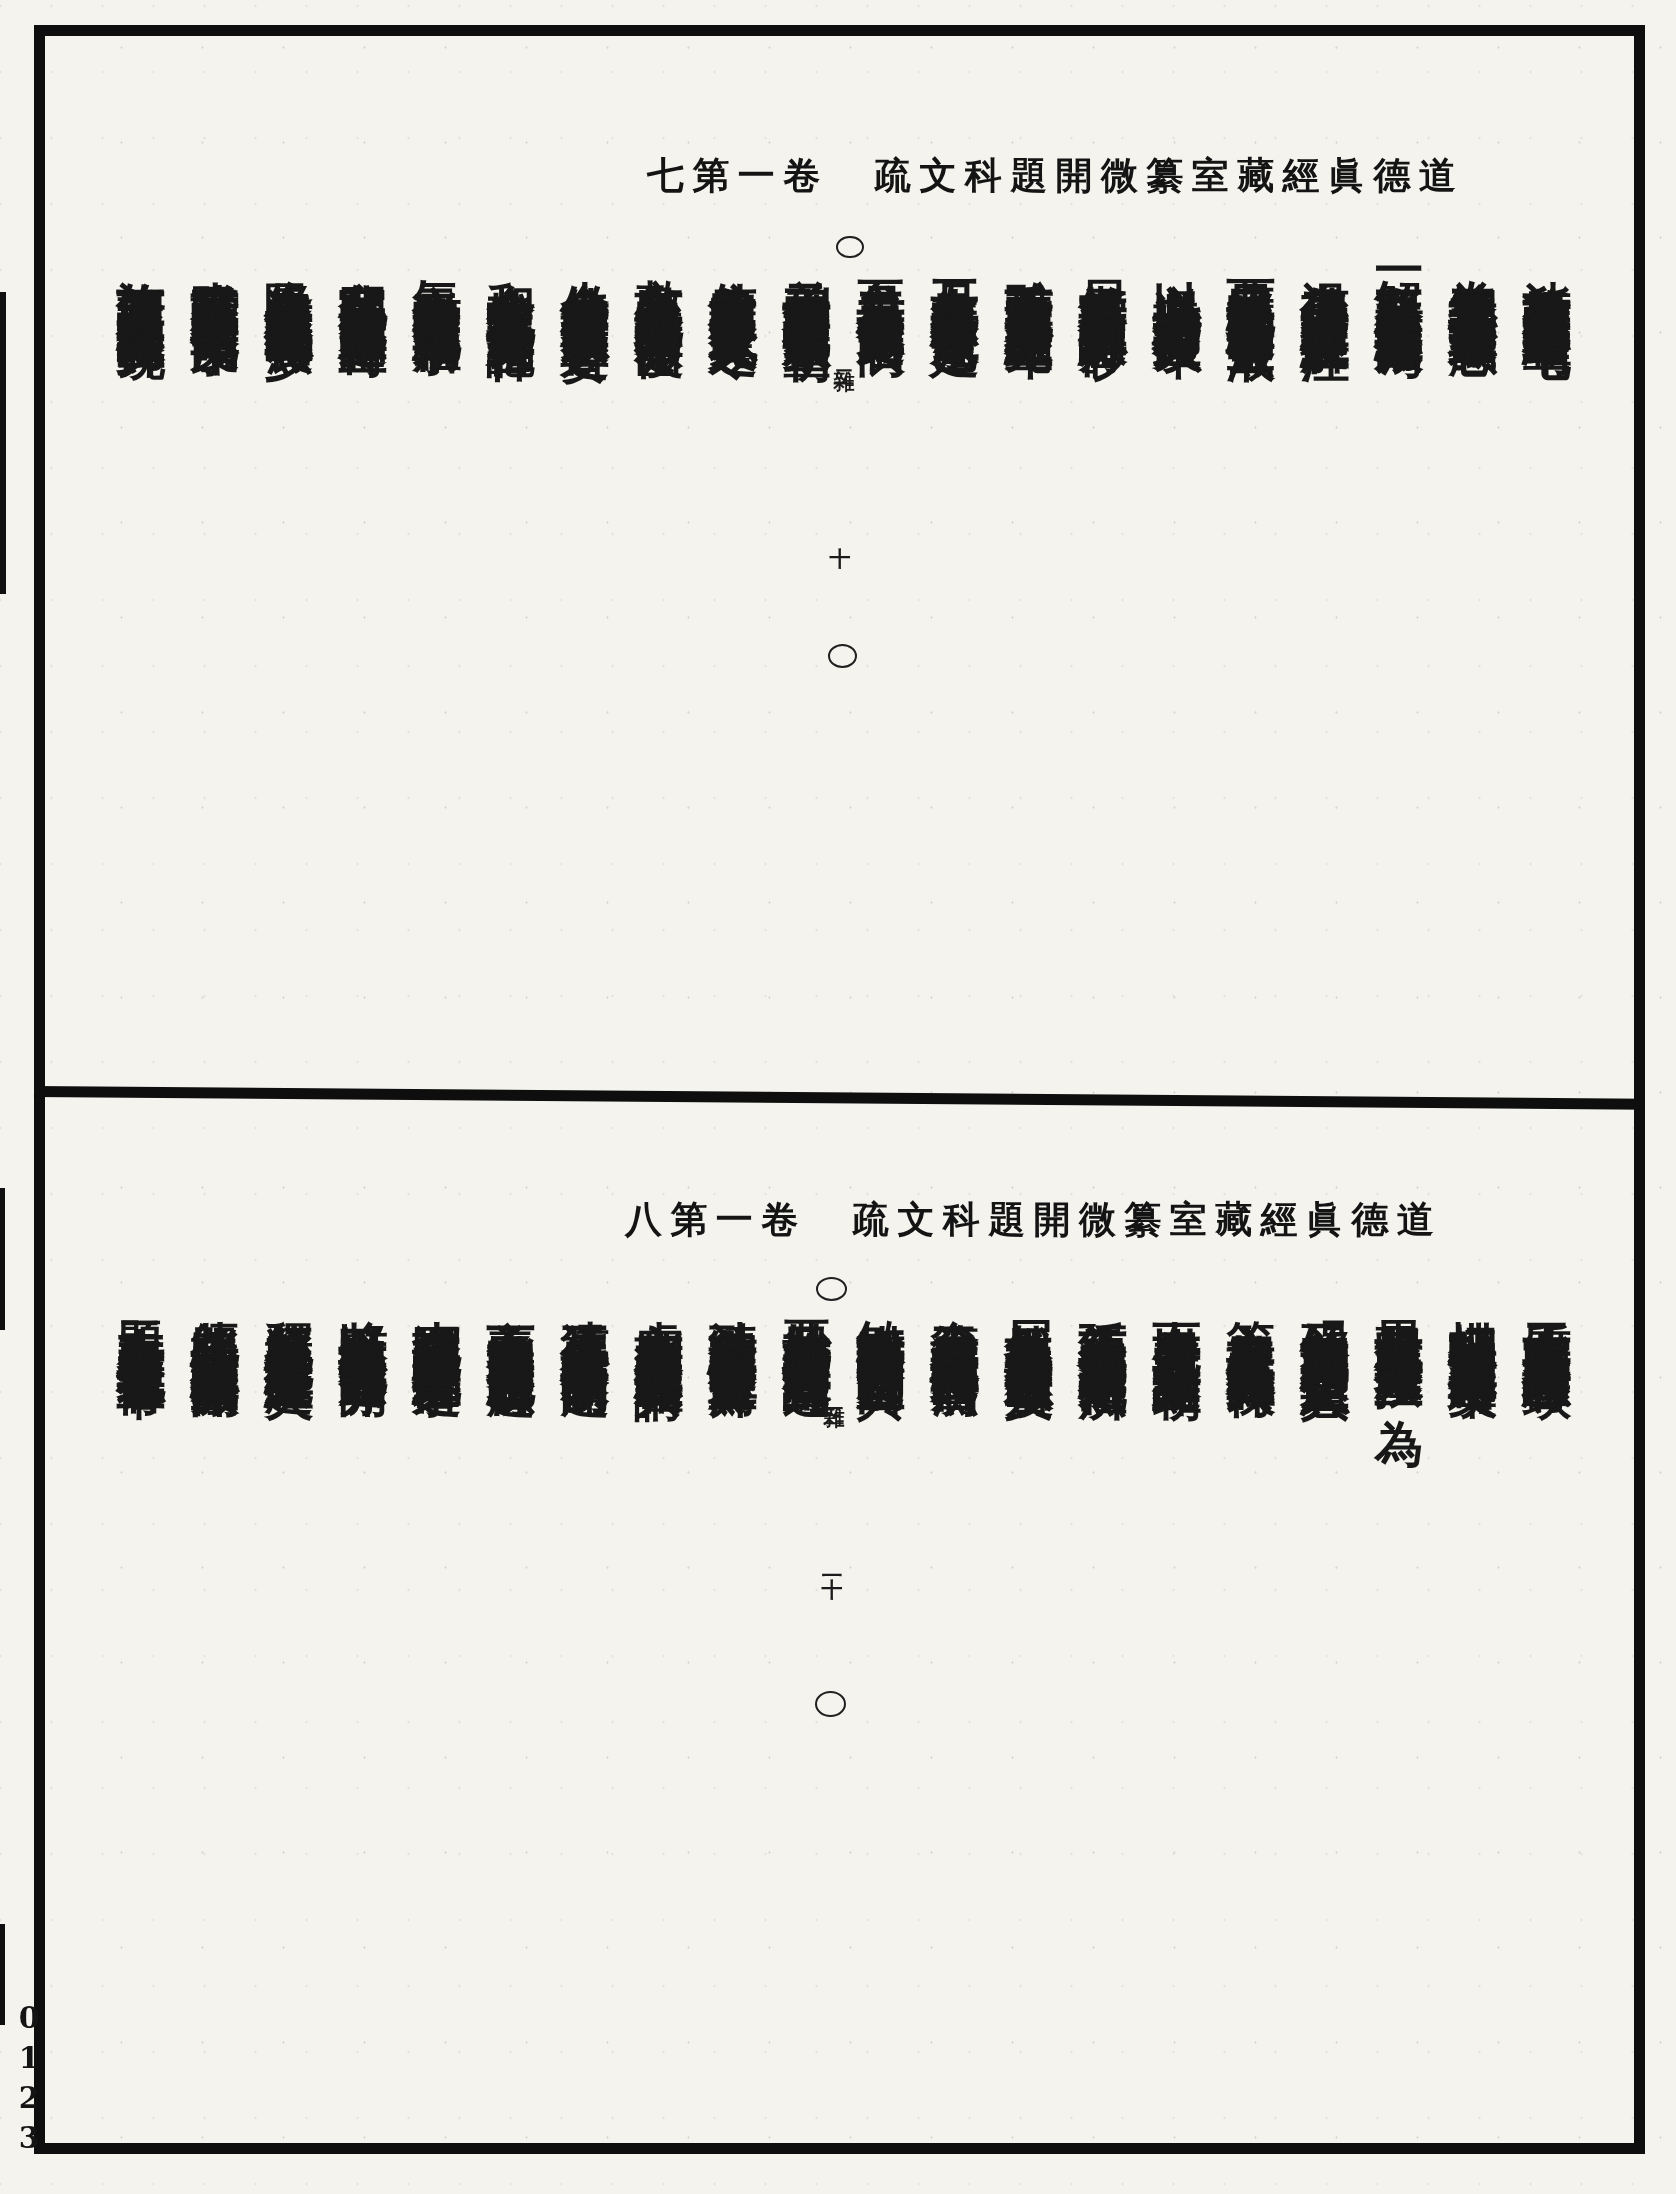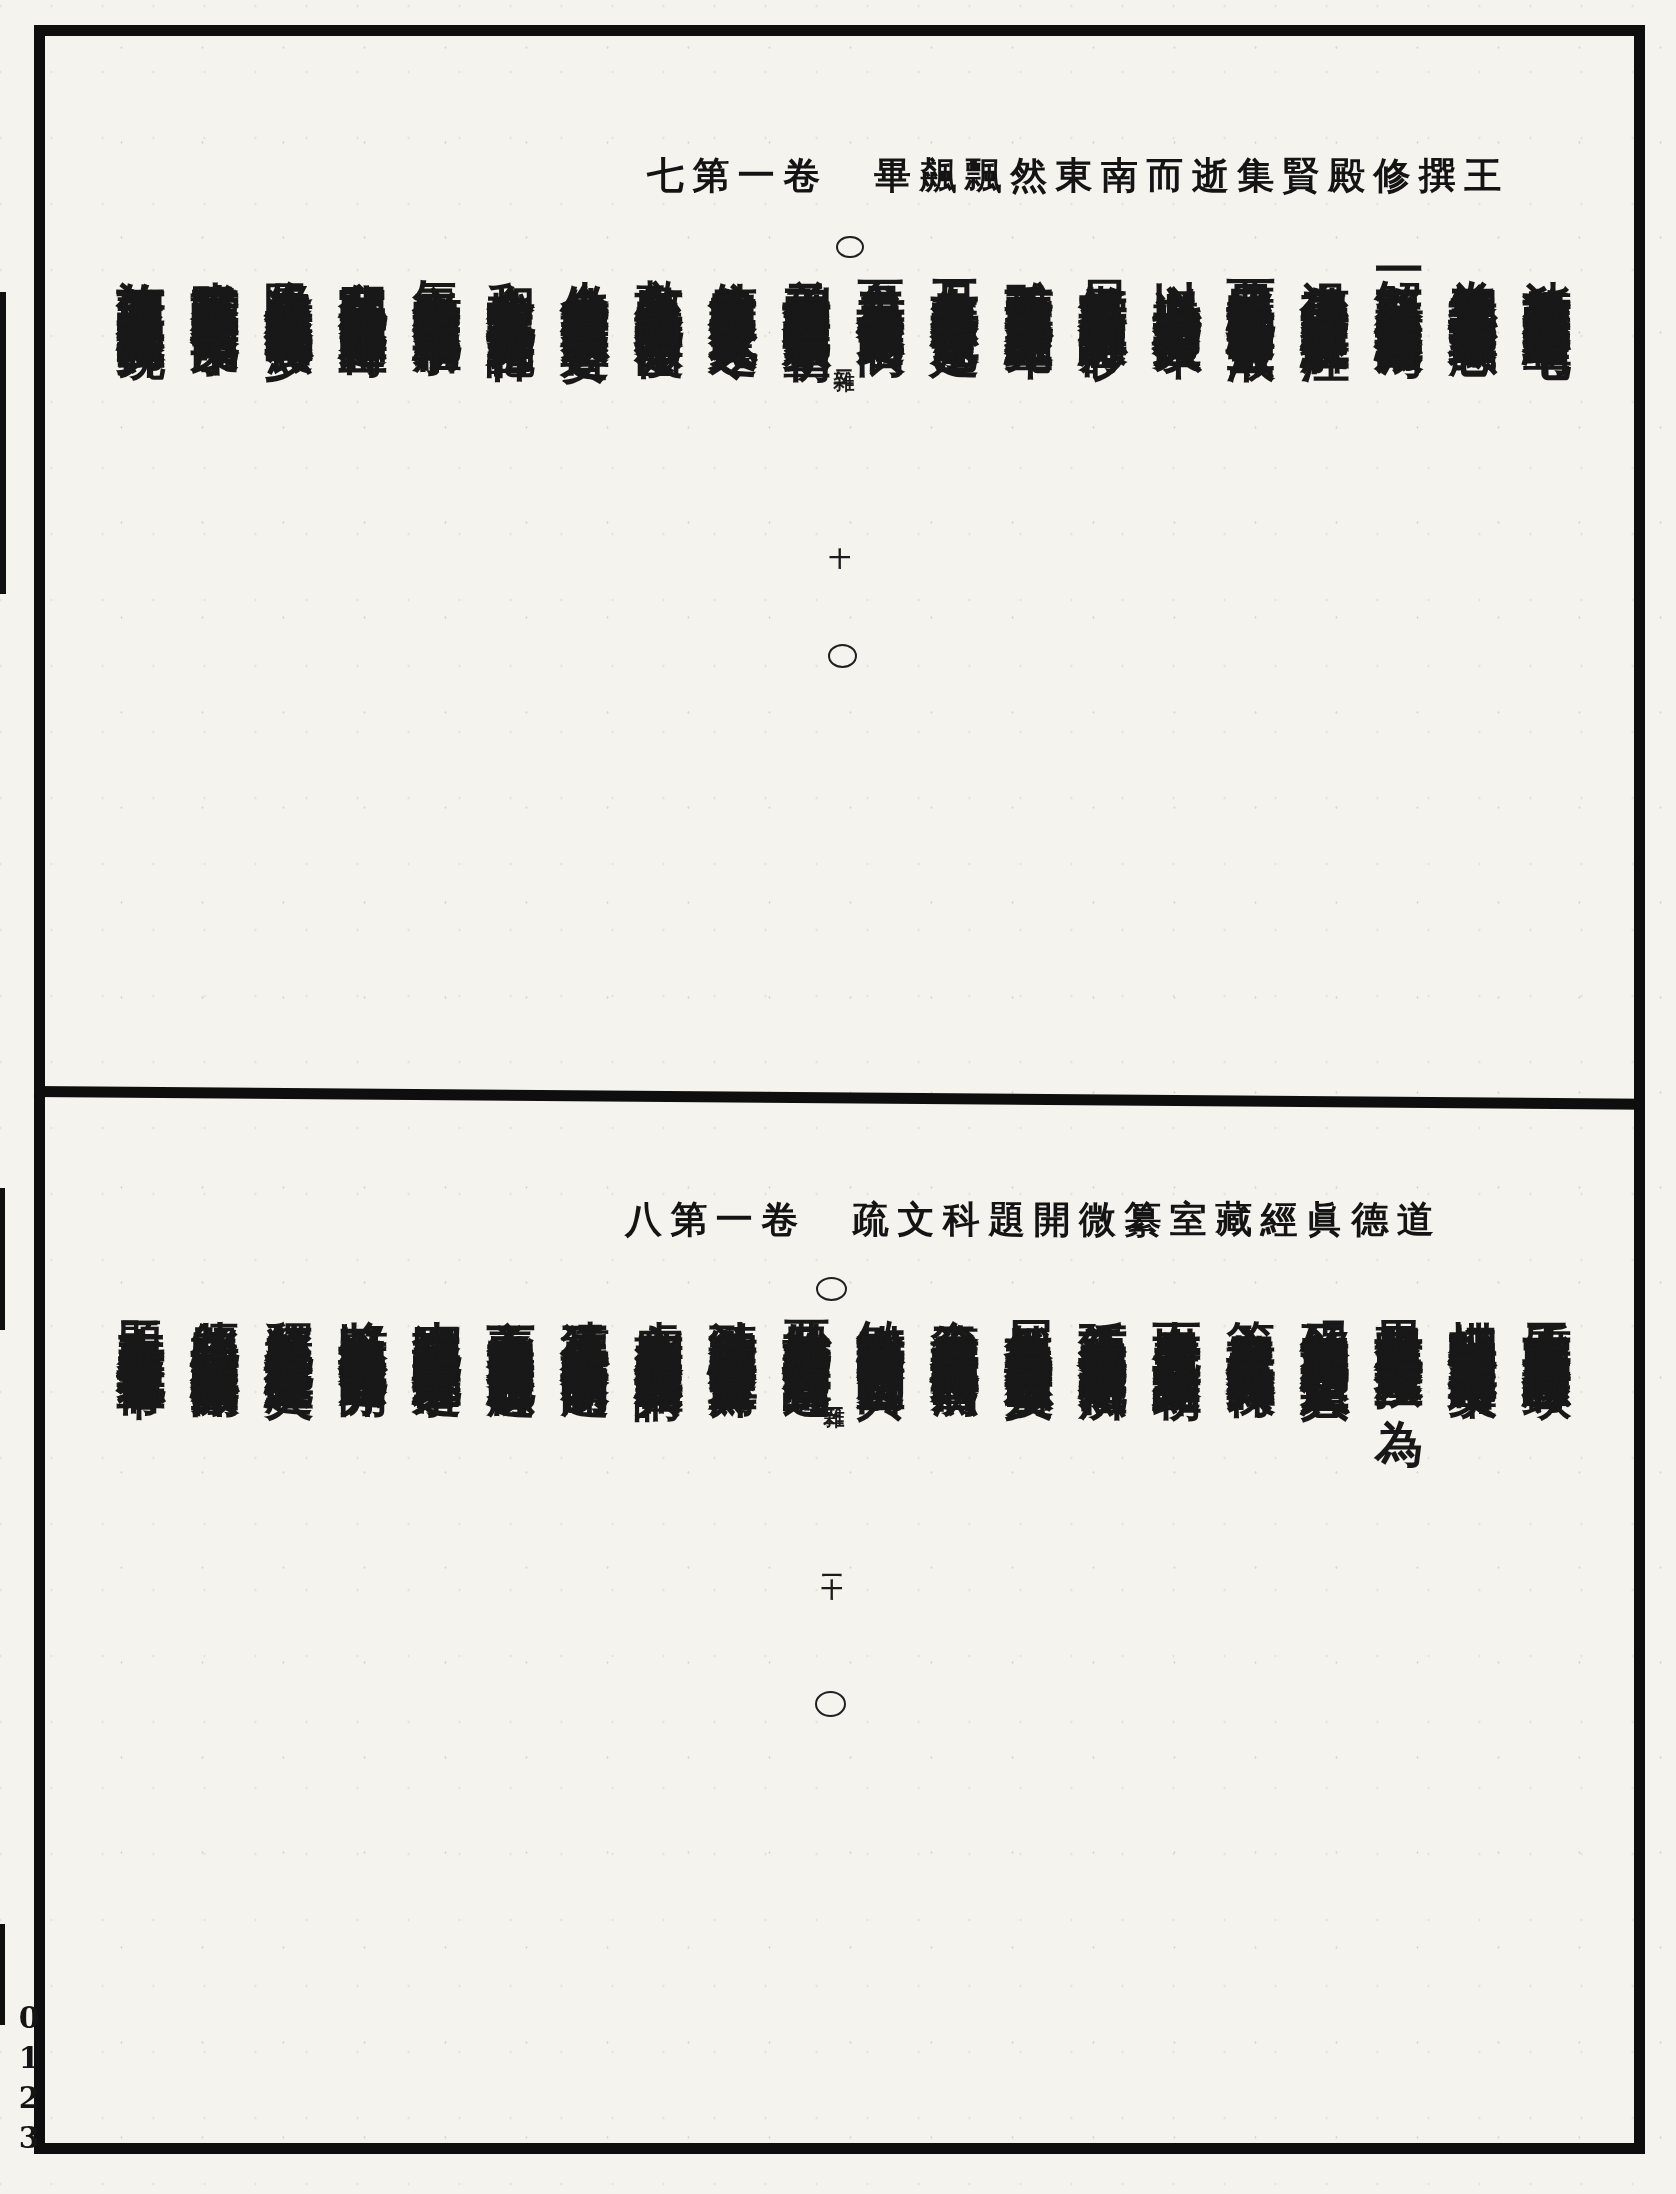--- a/index.html
+++ b/index.html
@@ -54,21 +54,21 @@
     font-size:30px;font-weight:700;letter-spacing:5px;color:#141414;
   }
   .artifact{position:absolute;background:#101010;}
 </style>
 </head>
 <body>
 
 <div class="frame"></div>
 <div class="divider"></div>
 
-<div class="header top">七第一卷　畢飆飄然東南而逝集賢殿修撰王</div>
+<div class="header top">七第一卷　疏文科題開微纂室藏經眞德道</div>
 
 <div class="colblock top">
   <div class="col">法所著書藏室纂微二卷南華經章句七</div>
   <div class="col">卷總章三卷抄義三卷寶珠妙義三卷厯</div>
   <div class="col">解一卷翼眞檢後義一卷續高士傳攺為</div>
   <div class="col">退身傳集三注通玄經四注度人經解注</div>
   <div class="col">西昇經晚節竭篋市絳陵埏神室烹金液</div>
   <div class="col">以必九還七返之妙稍彷彿而迫以天年</div>
   <div class="col">居常好餌雲母粉仍自謂早年甞服丹砂</div>
   <div class="col">雖垂白而容顏肌膚如少壯人紹聖元年</div>

